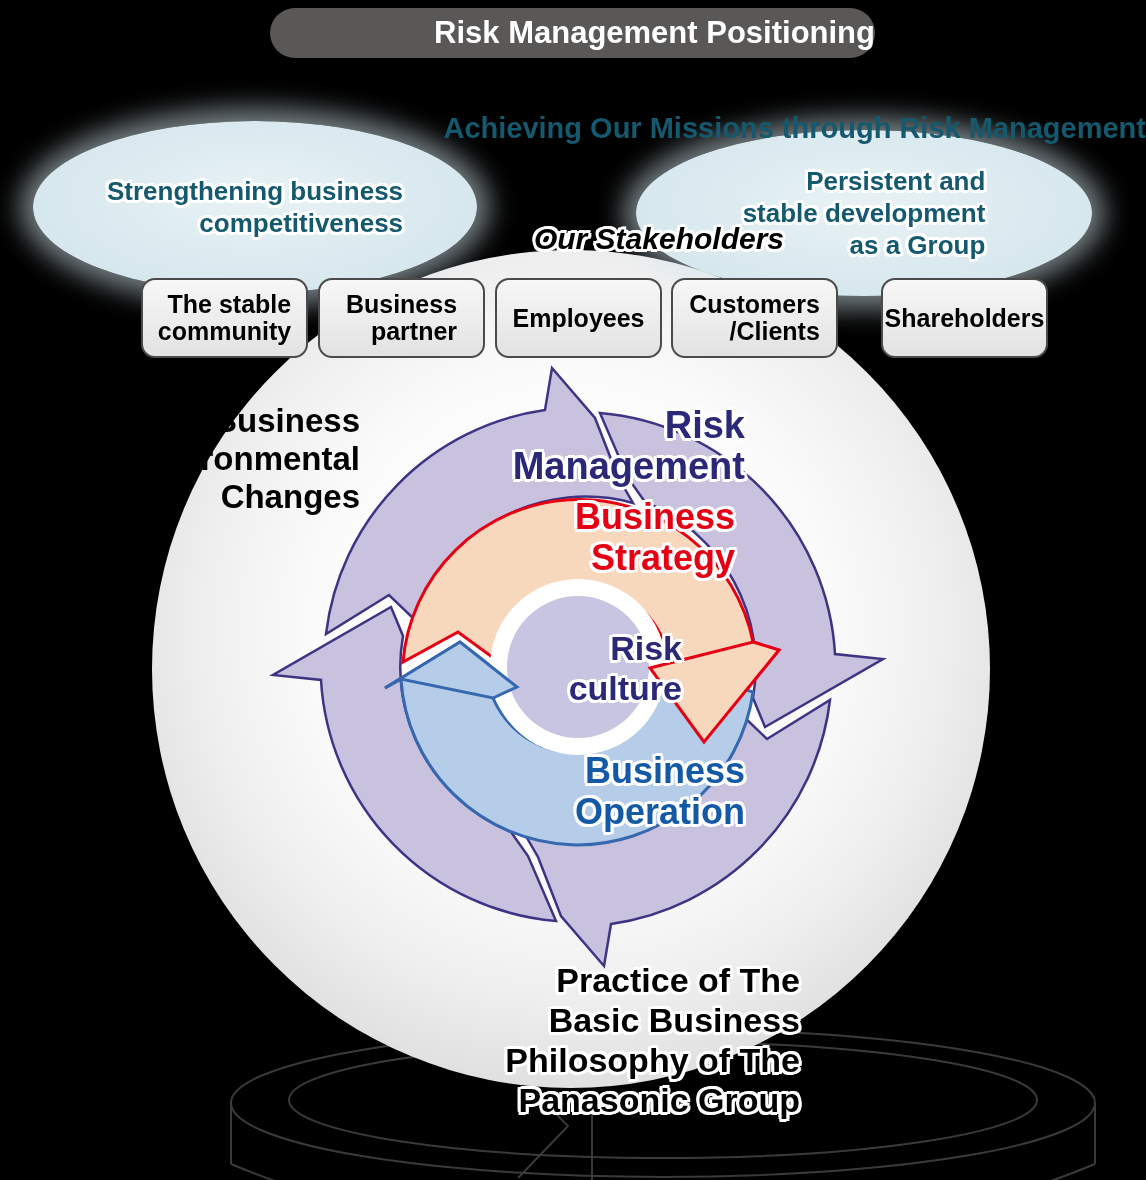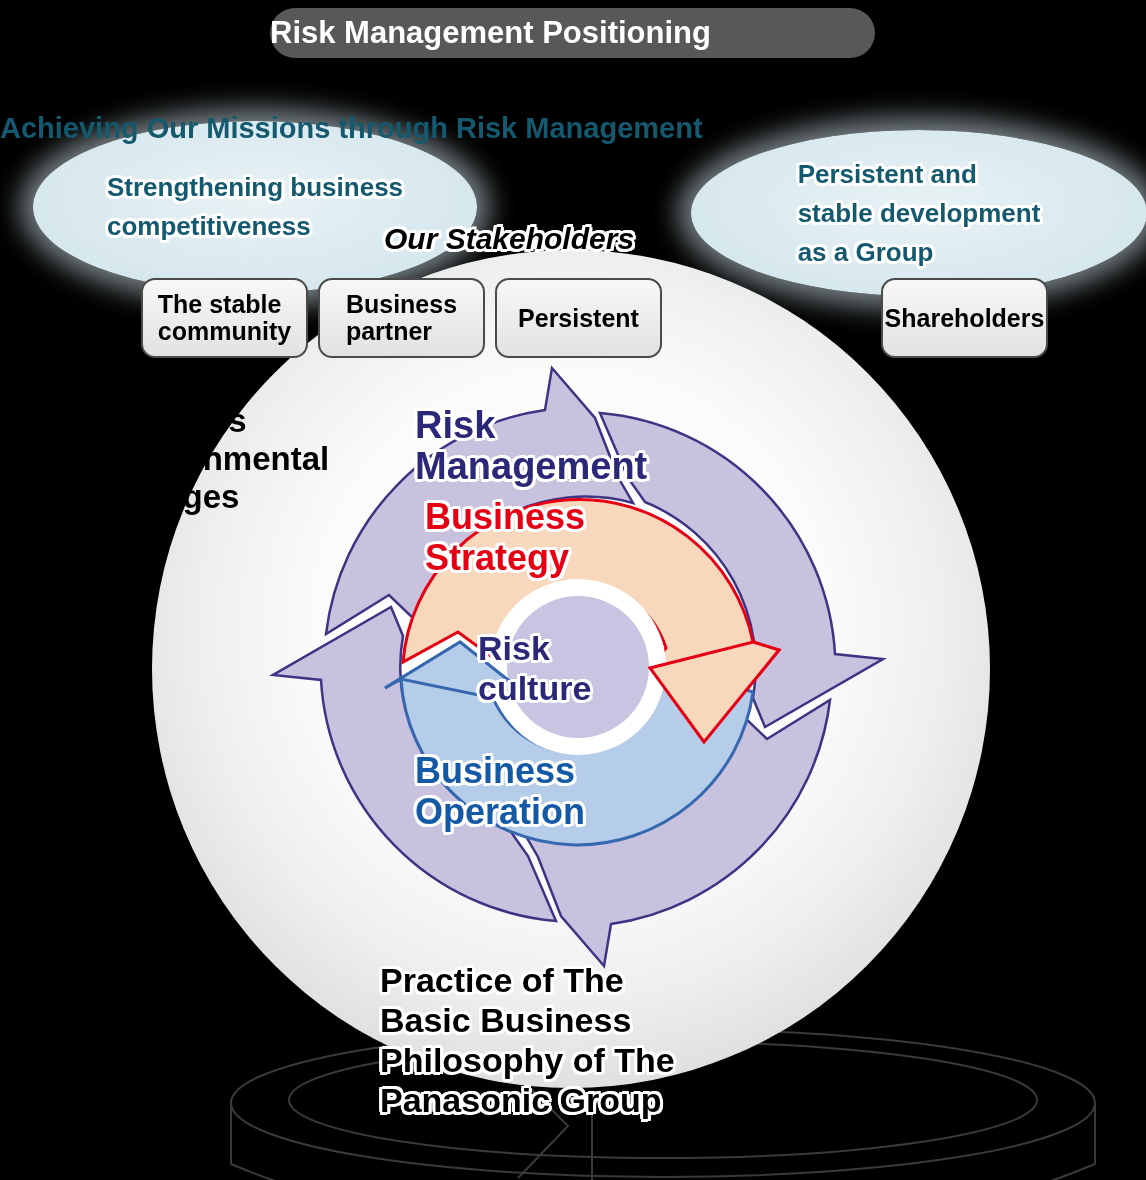--- a/index.html
+++ b/index.html
@@ -1,35 +1,35 @@
 <!DOCTYPE html>
 <html style="--banner_bg: #5a5757; --teal: #14596e; --navy: #2b2878; --red: #e60014; --blue_label: #1459a6; --purple_fill: #c8c2de; --purple_stroke: #3d3484; --peach_fill: #f8d8bd; --lightblue_fill: #b5cde8; --blue_stroke: #3668b0; --lavender: #c7c5e2; --cylinder_line: #3a3a3a;"><head>
 <meta charset="utf-8">
 <style>
   html,body{margin:0;padding:0;background:#000;}
   .canvas{position:relative;width:1146px;height:1180px;background:#000;overflow:hidden;
           font-family:"Liberation Sans",sans-serif;font-weight:bold;}
   .abs{position:absolute;}
-  .ctr{text-align:left;}
+  .ctr{text-align:right;}
   .pre{white-space:pre-line;}
   
   .ol-w{text-shadow:
     -3px 0 0 #fff,3px 0 0 #fff,0 -3px 0 #fff,0 3px 0 #fff,
     -2px -2px 0 #fff,2px -2px 0 #fff,-2px 2px 0 #fff,2px 2px 0 #fff,
     -3px -2px 0 #fff,3px 2px 0 #fff,-2px 3px 0 #fff,2px -3px 0 #fff;}
   .banner{left:270px;top:8px;width:605px;height:50px;border-radius:27px;
-          background:var(--banner_bg,#5a5757);display:flex;align-items:center;justify-content:flex-start;
+          background:var(--banner_bg,#5a5757);display:flex;align-items:center;justify-content:flex-end;
           color:#fff;font-size:31px;}
   .heading{left:0;top:112px;width:1146px;font-size:29px;color:var(--teal,#14596e);}
   .ellipse{border-radius:50%;background:radial-gradient(ellipse at 50% 45%,#e8f2f5 0%,#d9e9ef 60%,#cfe2ea 100%);
            box-shadow:0 0 26px 13px rgba(214,232,239,0.55);
            display:flex;align-items:center;justify-content:center;
-           color:var(--teal,#14596e);font-size:26px;line-height:39px;}
+           color:var(--teal,#14596e);font-size:26px;line-height:32px;}
   .ellipse-left{left:33px;top:121px;width:444px;height:172px;}
-  .ellipse-right{left:691px;top:130px;width:456px;height:166px;}
+  .ellipse-right{left:636px;top:130px;width:456px;height:166px;}
   .stake-title{left:384px;top:222px;width:400px;font-size:30px;color:#000;font-style:italic;}
   .stakebox{top:278px;width:167px;height:80px;border:2px solid #4a4a4a;border-radius:14px;
             background:linear-gradient(180deg,#f7f7f7 0%,#ececec 55%,#e2e2e2 100%);
             display:flex;align-items:center;justify-content:center;
             color:#000;font-size:25px;line-height:27px;box-sizing:border-box;}
   .envnote{left:100px;top:402px;width:260px;font-size:33px;line-height:38px;color:#000;font-weight:bold;}
   .lbl-riskmgmt{left:415px;top:405px;width:330px;font-size:38px;line-height:41px;color:var(--navy,#2b2878);}
   .lbl-strategy{left:425px;top:496px;width:310px;font-size:36px;line-height:41px;color:var(--red,#e60014);}
   .lbl-culture{left:478px;top:628px;width:204px;font-size:34px;line-height:40px;color:var(--navy,#2b2878);}
   .lbl-operation{left:415px;top:750px;width:330px;font-size:36px;line-height:41px;color:var(--blue_label,#1459a6);}
@@ -114,21 +114,23 @@
 as a Group</span>
   </div>
 
   <div class="abs ctr heading">Achieving Our Missions through Risk Management</div>
 
   <div class="abs ctr ol-w stake-title">Our Stakeholders</div>
   <div class="abs ctr pre stakebox" style="left:141px;">The stable
 community</div>
   <div class="abs ctr pre stakebox" style="left:318px;">Business
 partner</div>
-  <div class="abs ctr pre stakebox" style="left:495px;">Persistent</div>
+  <div class="abs ctr pre stakebox" style="left:495px;">Employees</div>
+  <div class="abs ctr pre stakebox" style="left:671px;">Customers
+/Clients</div>
   <div class="abs ctr pre stakebox" style="left:848px;margin-left:33px;">Shareholders</div>
 
   <div class="abs ctr pre ol-w foundation">Practice of The
 Basic Business
 Philosophy of The
 Panasonic Group</div>
 
 </div>
 
 </body></html>

